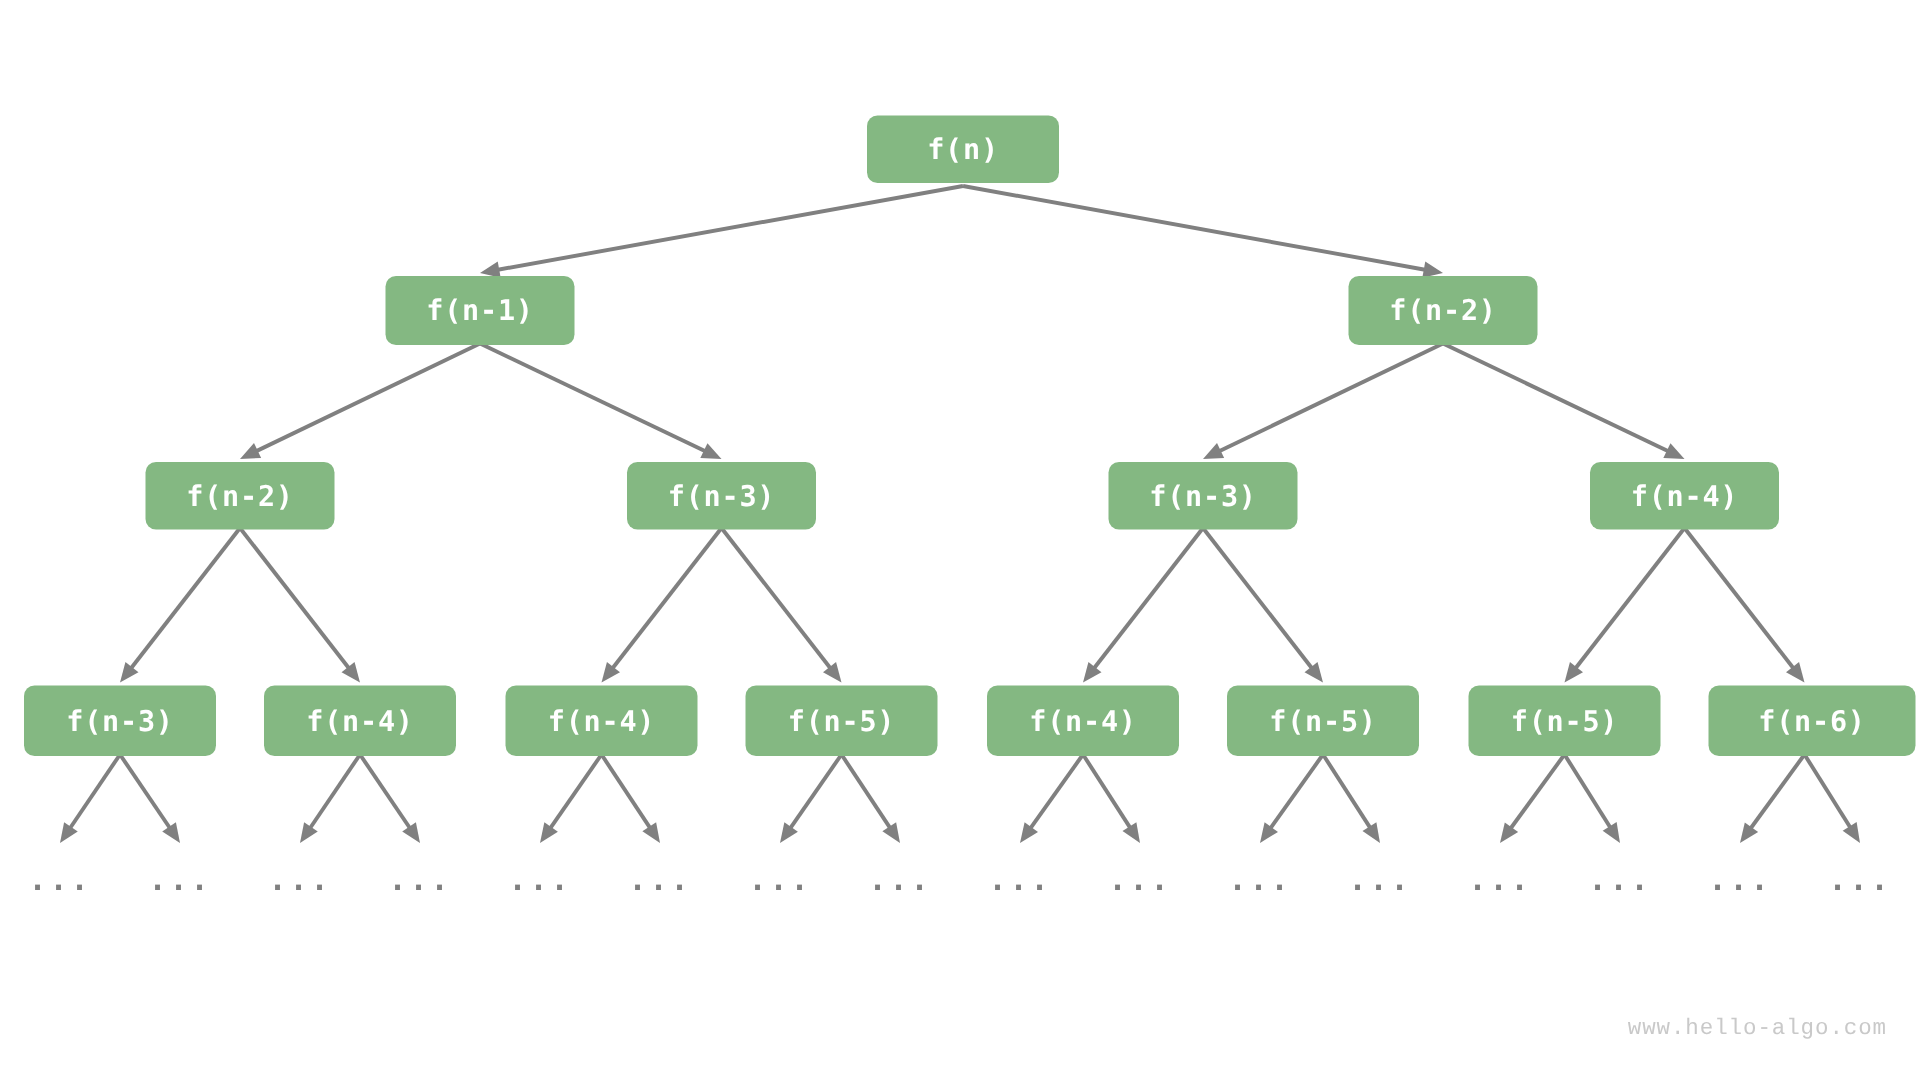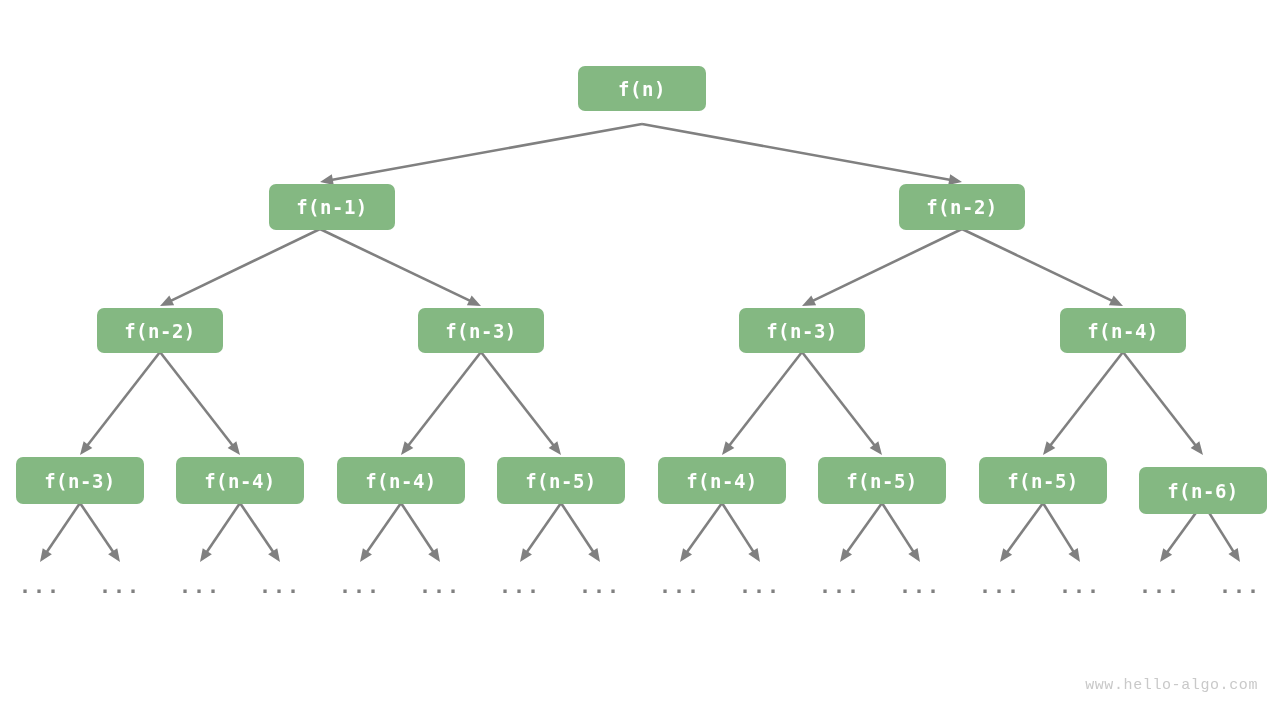--- a/index.html
+++ b/index.html
@@ -124,35 +124,35 @@
       <line x1="1043" y1="503" x2="1004.9769303155514" y2="555.1711886368017" stroke="#808080" stroke-width="2.6" stroke-linecap="butt"></line>
       <polygon points="1000,562 1003.2120274088256,548.2547142654307 1012.1016043313323,554.7335584631899" fill="#808080"></polygon>
       <line x1="1043" y1="503" x2="1075.510607634163" y2="554.8412392004226" stroke="#808080" stroke-width="2.6" stroke-linecap="butt"></line>
       <polygon points="1080,562 1068.433694064668,553.9086115523781 1077.7527909635264,548.0644321412298" fill="#808080"></polygon>
       <line x1="1203" y1="503" x2="1164.9769303155513" y2="555.1711886368017" stroke="#808080" stroke-width="2.6" stroke-linecap="butt"></line>
       <polygon points="1160,562 1163.2120274088254,548.2547142654307 1172.1016043313323,554.7335584631899" fill="#808080"></polygon>
       <line x1="1203" y1="503" x2="1235.510607634163" y2="554.8412392004226" stroke="#808080" stroke-width="2.6" stroke-linecap="butt"></line>
       <polygon points="1240,562 1228.433694064668,553.9086115523781 1237.7527909635264,548.0644321412298" fill="#808080"></polygon>
     </svg>
   <div id="nodes-layer">
-      <div class="node" style="left: 578px; top: 66px; width: 128px; height: 45px; background: rgb(132, 184, 130); color: rgb(255, 255, 255);">f(n)</div>
-      <div class="node" style="left: 257px; top: 184px; width: 126px; height: 46px; background: rgb(132, 184, 130); color: rgb(255, 255, 255); margin-left: 12px;">f(n-1)</div>
+      <div class="node" style="left: 578px; top: 77px; width: 128px; height: 45px; background: rgb(132, 184, 130); color: rgb(255, 255, 255);">f(n)</div>
+      <div class="node" style="left: 257px; top: 184px; width: 126px; height: 46px; background: rgb(132, 184, 130); color: rgb(255, 255, 255);">f(n-1)</div>
       <div class="node" style="left: 899px; top: 184px; width: 126px; height: 46px; background: rgb(132, 184, 130); color: rgb(255, 255, 255);">f(n-2)</div>
       <div class="node" style="left: 97px; top: 308px; width: 126px; height: 45px; background: rgb(132, 184, 130); color: rgb(255, 255, 255);">f(n-2)</div>
       <div class="node" style="left: 418px; top: 308px; width: 126px; height: 45px; background: rgb(132, 184, 130); color: rgb(255, 255, 255);">f(n-3)</div>
       <div class="node" style="left: 739px; top: 308px; width: 126px; height: 45px; background: rgb(132, 184, 130); color: rgb(255, 255, 255);">f(n-3)</div>
       <div class="node" style="left: 1060px; top: 308px; width: 126px; height: 45px; background: rgb(132, 184, 130); color: rgb(255, 255, 255);">f(n-4)</div>
       <div class="node" style="left: 16px; top: 457px; width: 128px; height: 47px; background: rgb(132, 184, 130); color: rgb(255, 255, 255);">f(n-3)</div>
       <div class="node" style="left: 176px; top: 457px; width: 128px; height: 47px; background: rgb(132, 184, 130); color: rgb(255, 255, 255);">f(n-4)</div>
       <div class="node" style="left: 337px; top: 457px; width: 128px; height: 47px; background: rgb(132, 184, 130); color: rgb(255, 255, 255);">f(n-4)</div>
       <div class="node" style="left: 497px; top: 457px; width: 128px; height: 47px; background: rgb(132, 184, 130); color: rgb(255, 255, 255);">f(n-5)</div>
       <div class="node" style="left: 658px; top: 457px; width: 128px; height: 47px; background: rgb(132, 184, 130); color: rgb(255, 255, 255);">f(n-4)</div>
       <div class="node" style="left: 818px; top: 457px; width: 128px; height: 47px; background: rgb(132, 184, 130); color: rgb(255, 255, 255);">f(n-5)</div>
       <div class="node" style="left: 979px; top: 457px; width: 128px; height: 47px; background: rgb(132, 184, 130); color: rgb(255, 255, 255);">f(n-5)</div>
-      <div class="node" style="left: 1139px; top: 467px; width: 128px; height: 47px; background: rgb(132, 184, 130); color: rgb(255, 255, 255);">f(n-6)</div>
+      <div class="node" style="left: 1139px; top: 457px; width: 138px; height: 47px; background: rgb(132, 184, 130); color: rgb(255, 255, 255);">f(n-6)</div>
     </div>
   <div id="ellipsis-layer">
       <div class="ellipsis" style="left: 40px; top: 586px; color: rgb(128, 128, 128);">...</div>
       <div class="ellipsis" style="left: 120px; top: 586px; color: rgb(128, 128, 128);">...</div>
       <div class="ellipsis" style="left: 200px; top: 586px; color: rgb(128, 128, 128);">...</div>
       <div class="ellipsis" style="left: 280px; top: 586px; color: rgb(128, 128, 128);">...</div>
       <div class="ellipsis" style="left: 360px; top: 586px; color: rgb(128, 128, 128);">...</div>
       <div class="ellipsis" style="left: 440px; top: 586px; color: rgb(128, 128, 128);">...</div>
       <div class="ellipsis" style="left: 520px; top: 586px; color: rgb(128, 128, 128);">...</div>
       <div class="ellipsis" style="left: 600px; top: 586px; color: rgb(128, 128, 128);">...</div>

